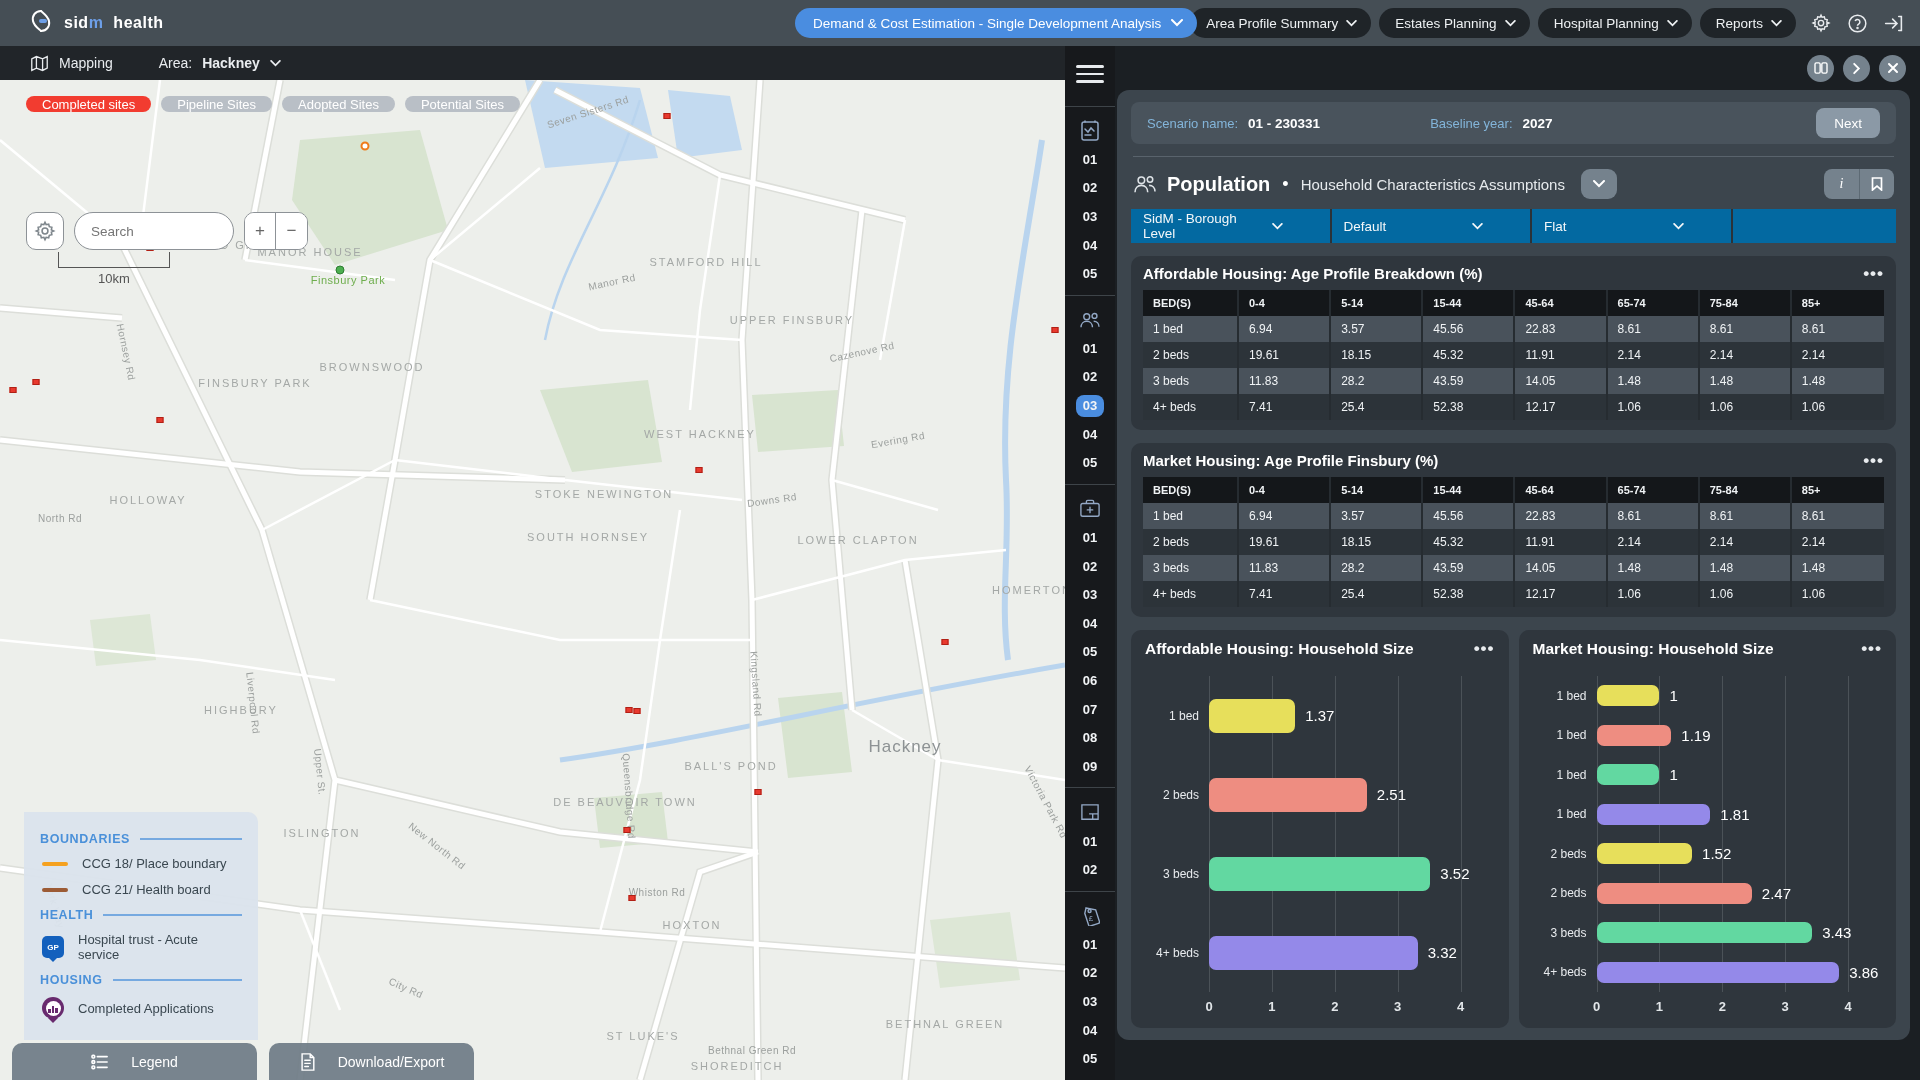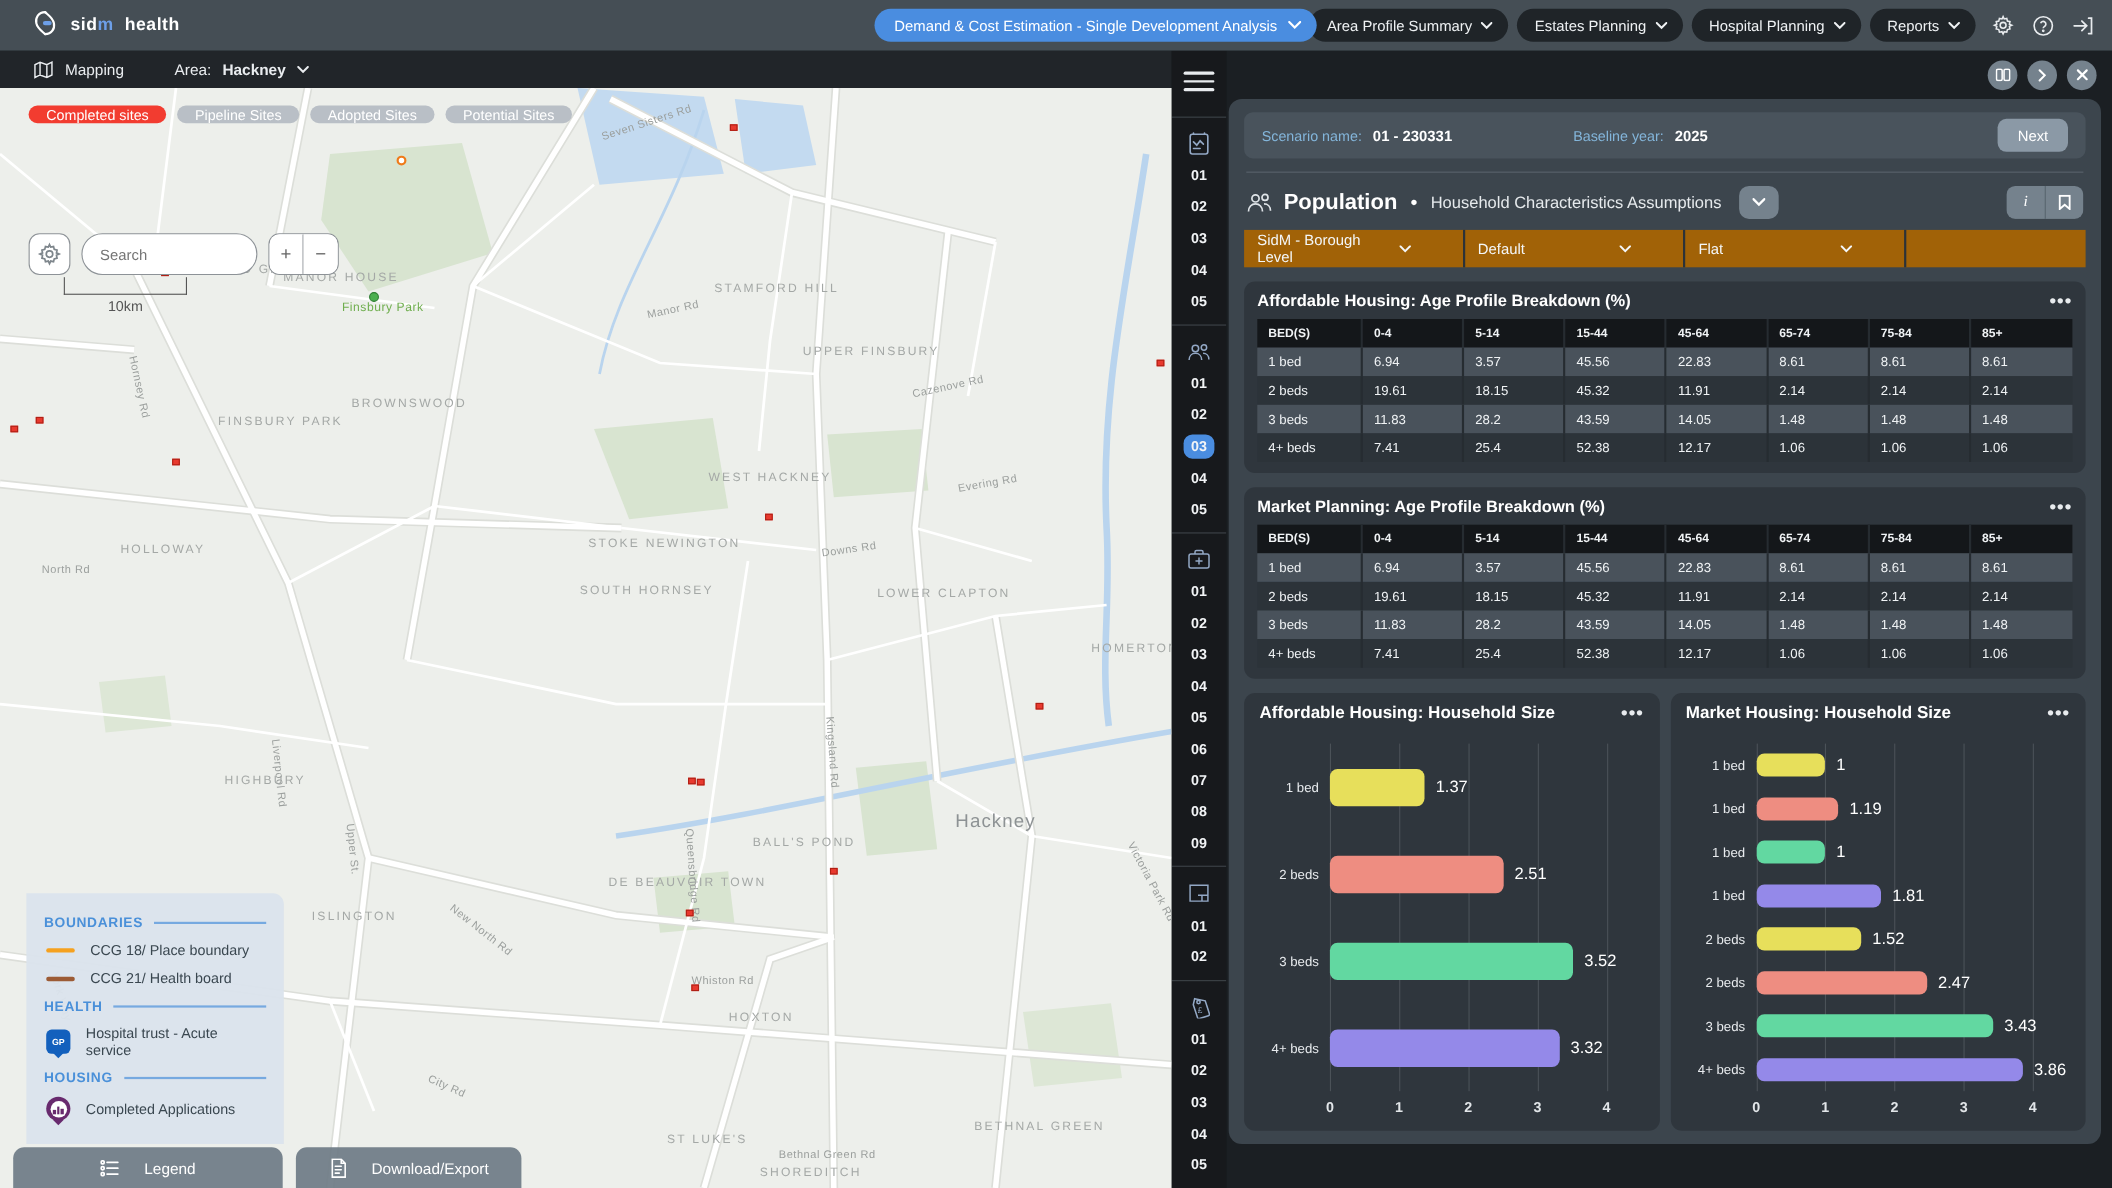--- a/index.html
+++ b/index.html
@@ -91,21 +91,21 @@
 
   .section-row { display:flex; align-items:center; gap:10px; padding:12px 2px 10px 2px; color:#fff; }
   .section-title { font-size:20px; font-weight:bold; }
   .section-bullet { font-size:18px; margin:0 2px; }
   .section-sub { font-size:15px; color:#e6eaed; }
   .chev-pill { width:36px; height:30px; background:#75828d; border:none; border-radius:9px; display:flex; align-items:center; justify-content:center; cursor:pointer; margin-left:6px; color:#fff; }
   .info-group { margin-left:auto; display:flex; border-radius:8px; overflow:hidden; }
   .info-btn { width:35px; height:30px; background:#75828d; border:none; color:#fff; font-size:14px; font-family:"Liberation Serif",serif; font-style:italic; cursor:pointer; }
   .info-btn + .info-btn { border-left:1px solid #5d6a74; font-style:normal; display:flex; align-items:center; justify-content:center; }
 
-  .selects-row { display:flex; height:34px; background:#a16207; flex:0 0 auto;gap:35px; }
+  .selects-row { display:flex; height:34px; background:#0369a1; flex:0 0 auto;gap:35px; }
   .select-cell { flex:1; display:flex; align-items:center; justify-content:space-between; padding:0 12px; color:#f4f7f9; font-size:13.5px; cursor:pointer; }
   .select-cell + .select-cell { border-left:2px solid #2b3238; }
   .select-cell.empty { cursor:default; }
 
   .card { background:#2f363d; border-radius:10px; margin-top:13px; padding:9px 12px 10px 12px; flex:0 0 auto; }
   .card-head { display:flex; align-items:center; justify-content:space-between; margin-bottom:8px; }
   .card-title { color:#fff; font-weight:bold; font-size:15px; }
   .dots-btn { background:none; border:none; color:#e8ebee; font-size:17px; font-weight:bold; cursor:pointer; letter-spacing:1px; font-family:inherit; line-height:10px; }
 
   .age-table { display:grid; grid-template-columns:96px repeat(7,1fr); }
@@ -526,21 +526,21 @@
         </button>
       </div>
 
       <div class="panel">
 
         <div class="scenario-bar">
           <span class="scen-label">Scenario name:</span>
           <span class="scen-value">01 - 230331</span>
           <span class="scen-gap"></span>
           <span class="scen-label">Baseline year:</span>
-          <span class="scen-value">2025</span>
+          <span class="scen-value">2027</span>
           <button class="next-btn">Next</button>
         </div>
         <div class="panel-hr"></div>
 
         <div class="section-row">
           <svg width="24" height="20" viewBox="0 0 26 22" fill="none" stroke="#dfe4e8" stroke-width="1.7">
               <circle cx="9" cy="7" r="3.6"></circle>
               <path d="M2 20 c0-4.5 3-7.5 7-7.5 s7 3 7 7.5"></path>
               <circle cx="18.5" cy="6" r="3"></circle>
               <path d="M17.5 12.5 c3.8 0 6.5 2.8 6.5 6.8"></path>
@@ -629,21 +629,21 @@
               <div class="age-cell row-dark">52.38</div>
               <div class="age-cell row-dark">12.17</div>
               <div class="age-cell row-dark">1.06</div>
               <div class="age-cell row-dark">1.06</div>
               <div class="age-cell row-dark lastcol">1.06</div>
             </div>
         </div>
 
         <div class="card">
           <div class="card-head">
-            <span class="card-title">Market Planning: Age Profile Breakdown (%)</span>
+            <span class="card-title">Market Housing: Age Profile Finsbury (%)</span>
             <button class="dots-btn">•••</button>
           </div>
           <div class="age-table">
               <div class="age-cell hdr">BED(S)</div>
               <div class="age-cell hdr">0-4</div>
               <div class="age-cell hdr">5-14</div>
               <div class="age-cell hdr">15-44</div>
               <div class="age-cell hdr">45-64</div>
               <div class="age-cell hdr">65-74</div>
               <div class="age-cell hdr">75-84</div>

